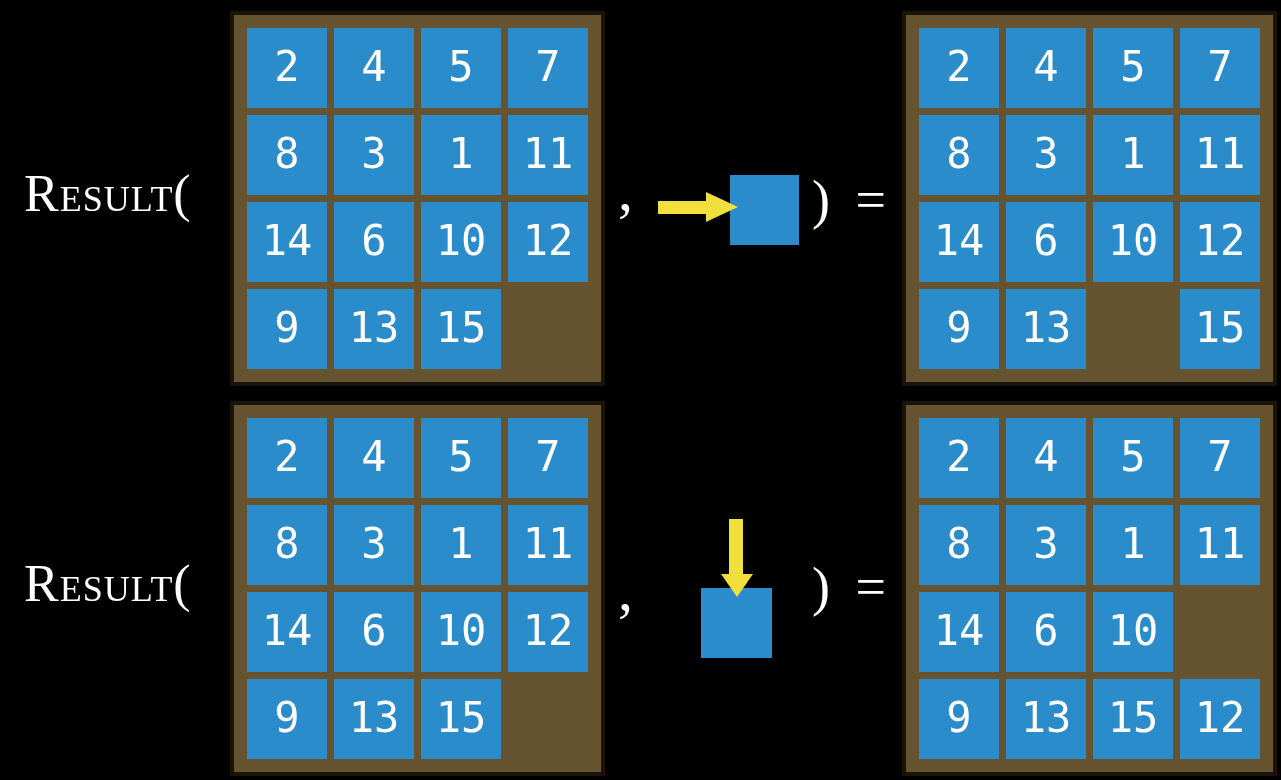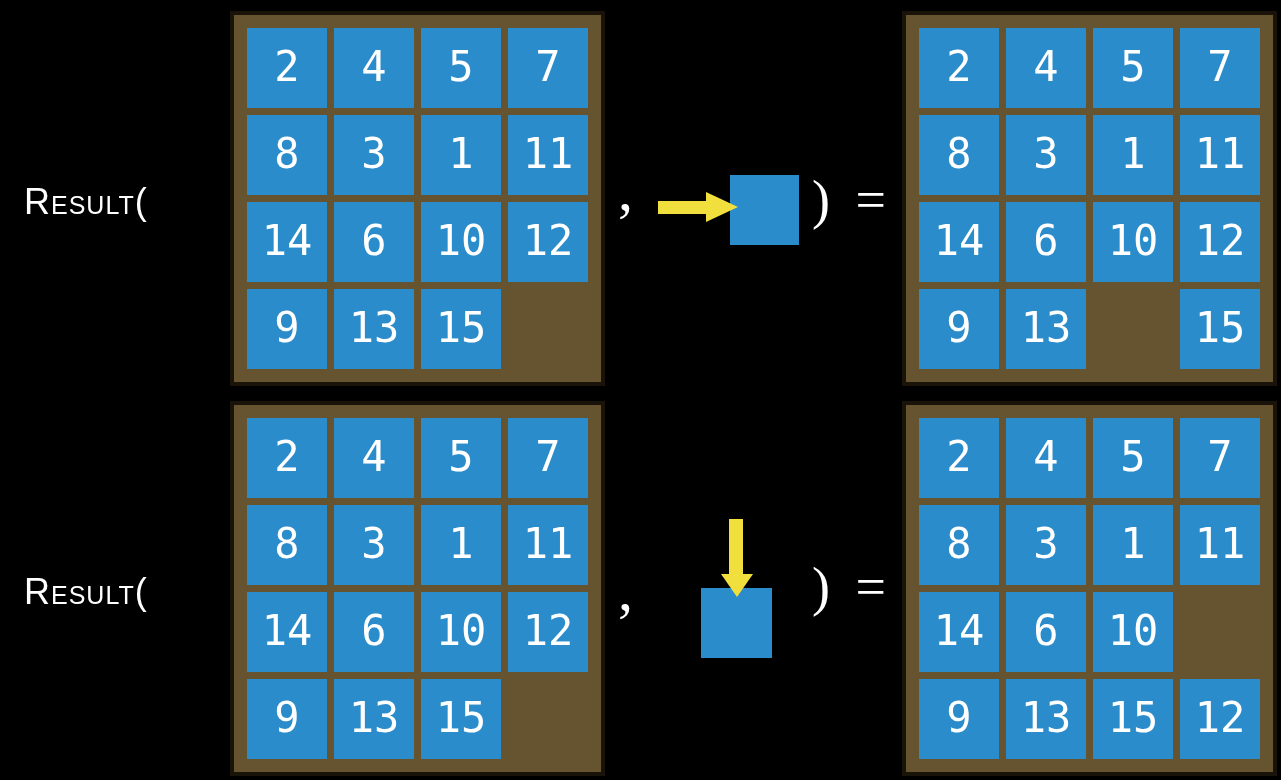--- a/index.html
+++ b/index.html
@@ -15,28 +15,27 @@
     font-family: "Liberation Serif", serif;
   }
   .result-row {
     position: absolute;
     left: 0;
     width: 1281px;
     height: 390px;
   }
   .result-label {
     position: absolute;
-    font-family: Liberation Sans, sans-serif;
+    font-family: Liberation Serif, serif;
     font-variant: small-caps;
-    font-size: 36px;
+    font-size: 52px;
     line-height: 1;
     letter-spacing: 1px;
     color: var(--label-white, #ffffff);
     white-space: nowrap;
-    margin-top: 16px;
   }
   .comma {
     position: absolute;
     font-family: "Liberation Serif", serif;
     font-size: 60px;
     line-height: 1;
     color: var(--label-white, #ffffff);
   }
   .close-eq {
     position: absolute;

